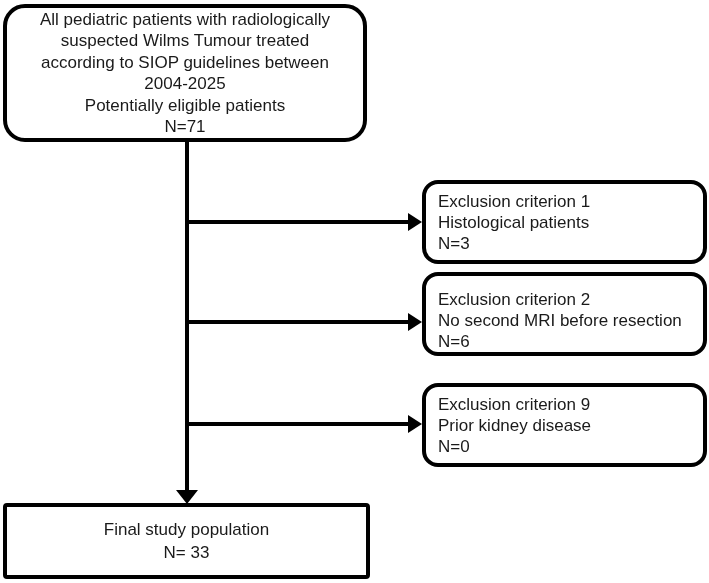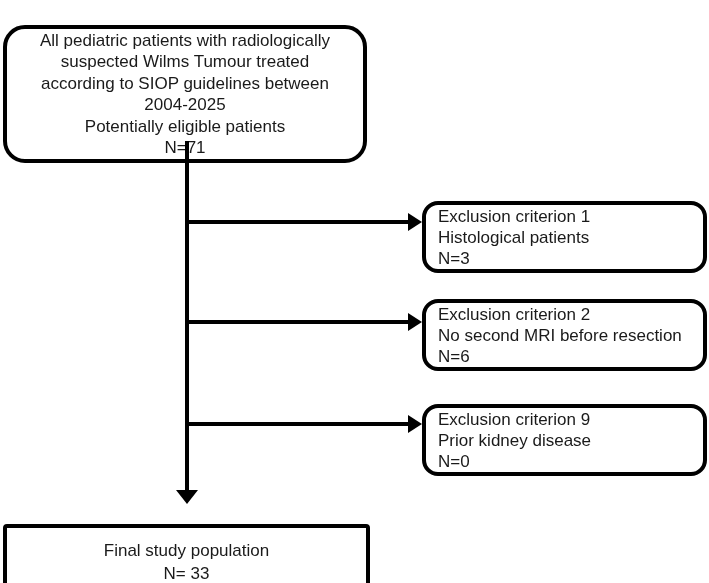--- a/index.html
+++ b/index.html
@@ -14,21 +14,20 @@
     background: #ffffff;
     font-family: "Liberation Sans", sans-serif;
     color: #1a1a1a;
     overflow: hidden;
   }
   .box {
     position: absolute;
     box-sizing: border-box;
     border: 4px solid #000000;
     background: #ffffff;
-    margin-top: 21px;
   }
   .box-top {
     left: 3px;
     top: 4px;
     width: 364px;
     height: 138px;
     border-radius: 22px;
     display: flex;
     flex-direction: column;
     justify-content: center;
@@ -45,32 +44,32 @@
     display: flex;
     flex-direction: column;
     justify-content: center;
     text-align: center;
     font-size: 17px;
     line-height: 23px;
   }
   .box-excl {
     left: 422px;
     width: 285px;
-    height: 72px;
+    height: 84px;
     border-radius: 16px;
     display: flex;
     flex-direction: column;
     justify-content: center;
     padding-left: 12px;
     padding-right: 6px;
     font-size: 17px;
     line-height: 21px;
   }
   .excl-1 { top: 180px; }
-  .excl-2 { top: 278px; }
+  .excl-2 { top: 272px; justify-content: flex-end; }
   .excl-3 { top: 383px; }
 
   .vline {
     position: absolute;
     left: 185px;
     top: 141px;
     width: 4px;
     height: 350px;
     background: #000000;
   }

